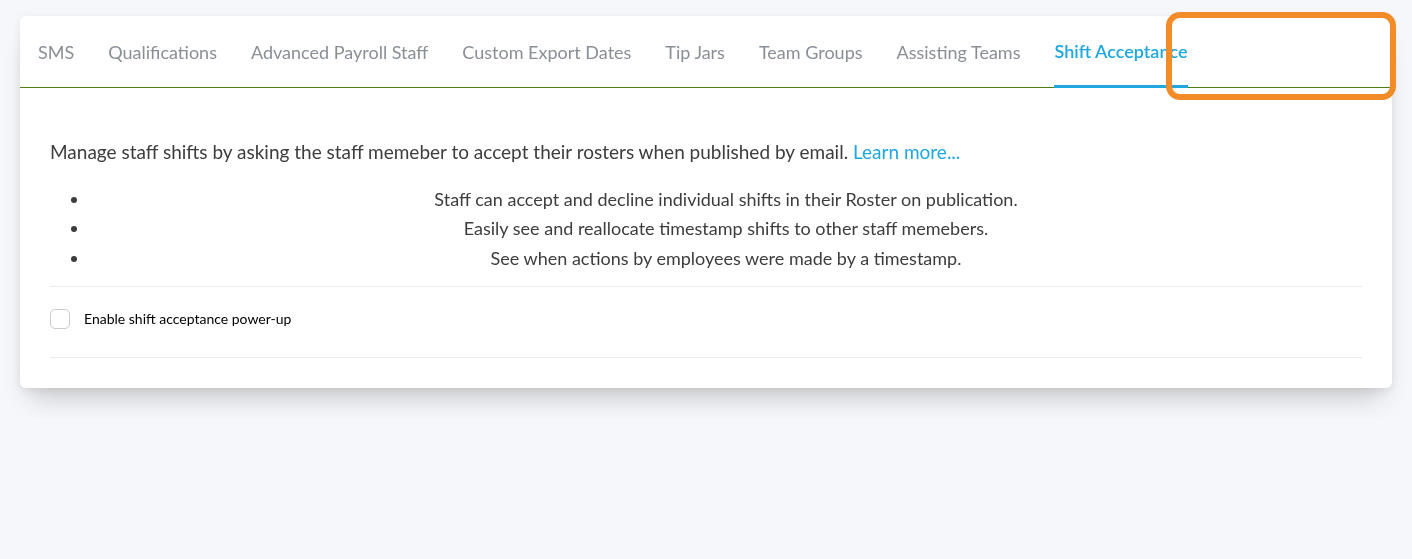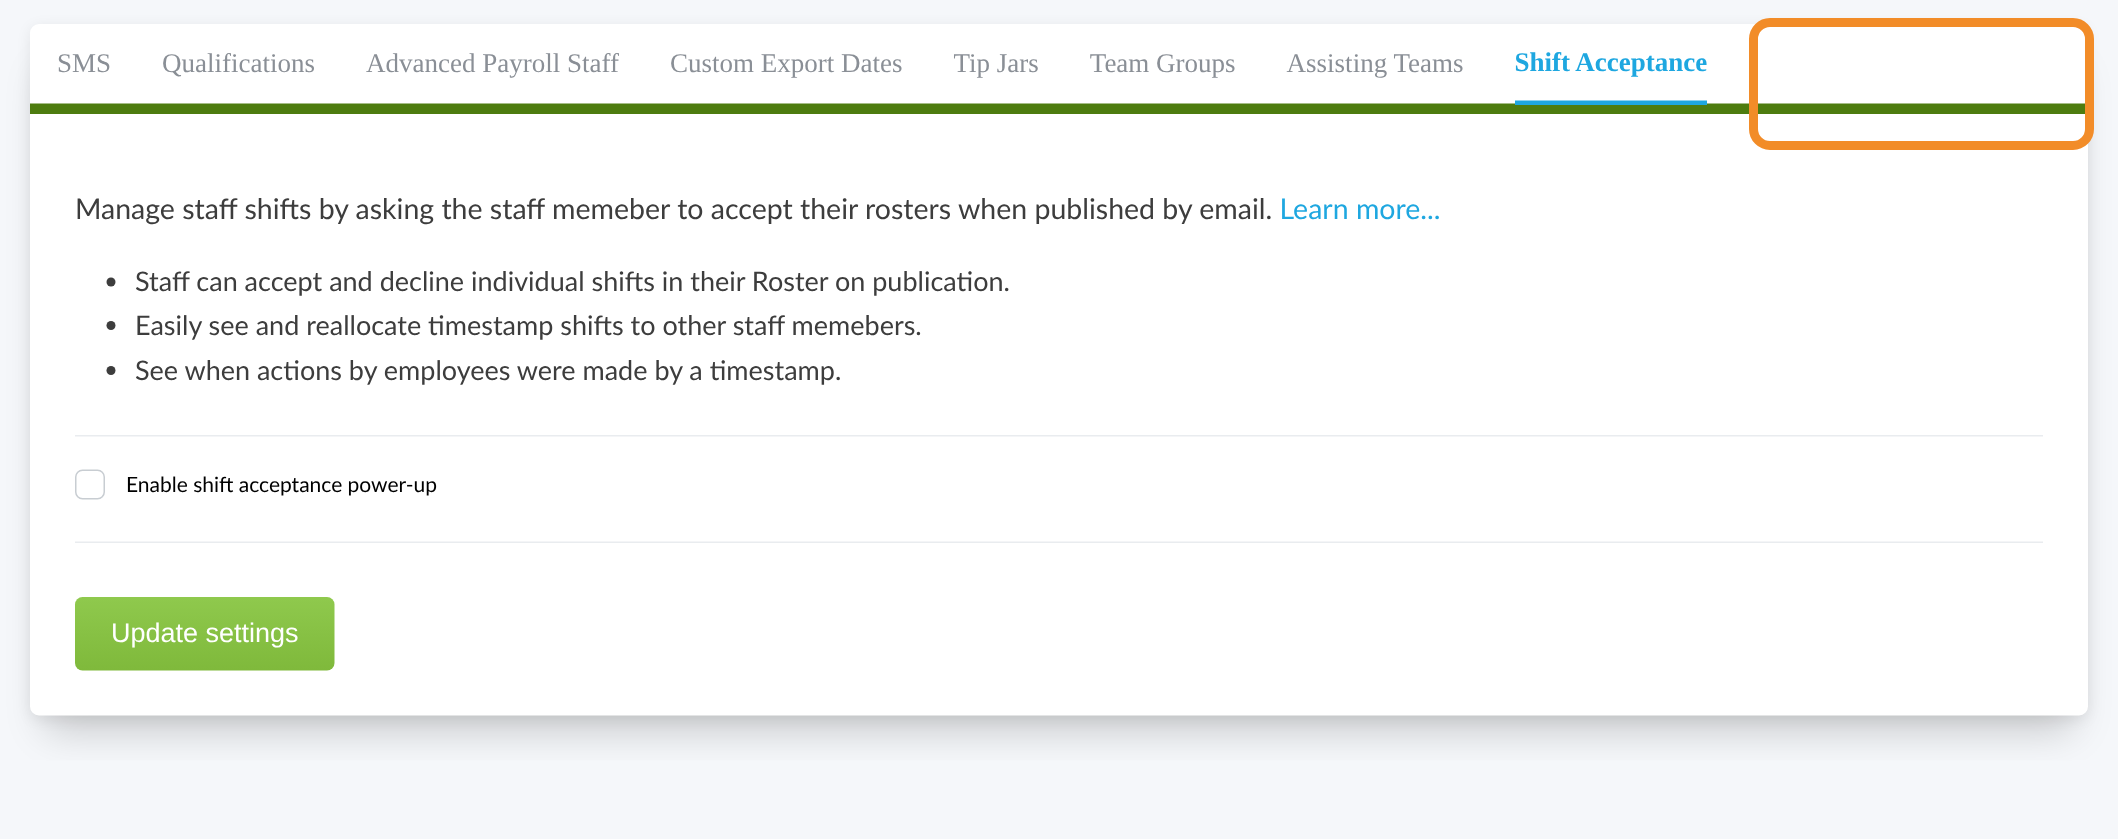--- a/index.html
+++ b/index.html
@@ -18,24 +18,23 @@
       box-shadow: 0 2px 10px rgba(0,0,0,0.08), 0 20px 25px -10px rgba(0,0,0,0.18);
       width: 100%;
       max-width: 1372px;
       margin: 0 auto;
       position: relative;
     }
     .tabs {
       display: flex;
       align-items: center;
       padding: 0 18px;
-      border-bottom: 7px solid #4d7c0f;
+      border-bottom: 1px solid #4d7c0f;
       gap: 34px;
-      height: 60px;
-      font-family: Liberation Serif, serif;
+      height: 72px;
     }
     .tab {
       color: #8a8f96;
       font-size: 18px;
       font-weight: 400;
       cursor: pointer;
       height: 100%;
       display: flex;
       align-items: center;
       white-space: nowrap;
@@ -67,21 +66,22 @@
       line-height: 1.5;
     }
     .learn-link {
       color: #1ea7e0;
       text-decoration: none;
       cursor: pointer;
     }
     .feature-list {
       list-style: disc;
       padding-left: 40px;
-      margin-bottom: 28px;
+      margin-bottom: 12px;
+      text-align: center;
     }
     .feature-list li {
       font-size: 18px;
       color: #3d3d3d;
       line-height: 1.65;
     }
     .divider {
       border: none;
       border-top: 1px solid #e9ecef;
       margin: 0;
@@ -149,15 +149,14 @@
 
     <hr class="divider">
 
     <div class="checkbox-row">
       <input type="checkbox" class="checkbox" style="">
       <label class="checkbox-label">Enable shift acceptance power-up</label>
     </div>
 
     <hr class="divider">
 
-    <button class="update-btn">Update settings</button>
   </div>
 </div>
 
 </body></html>

